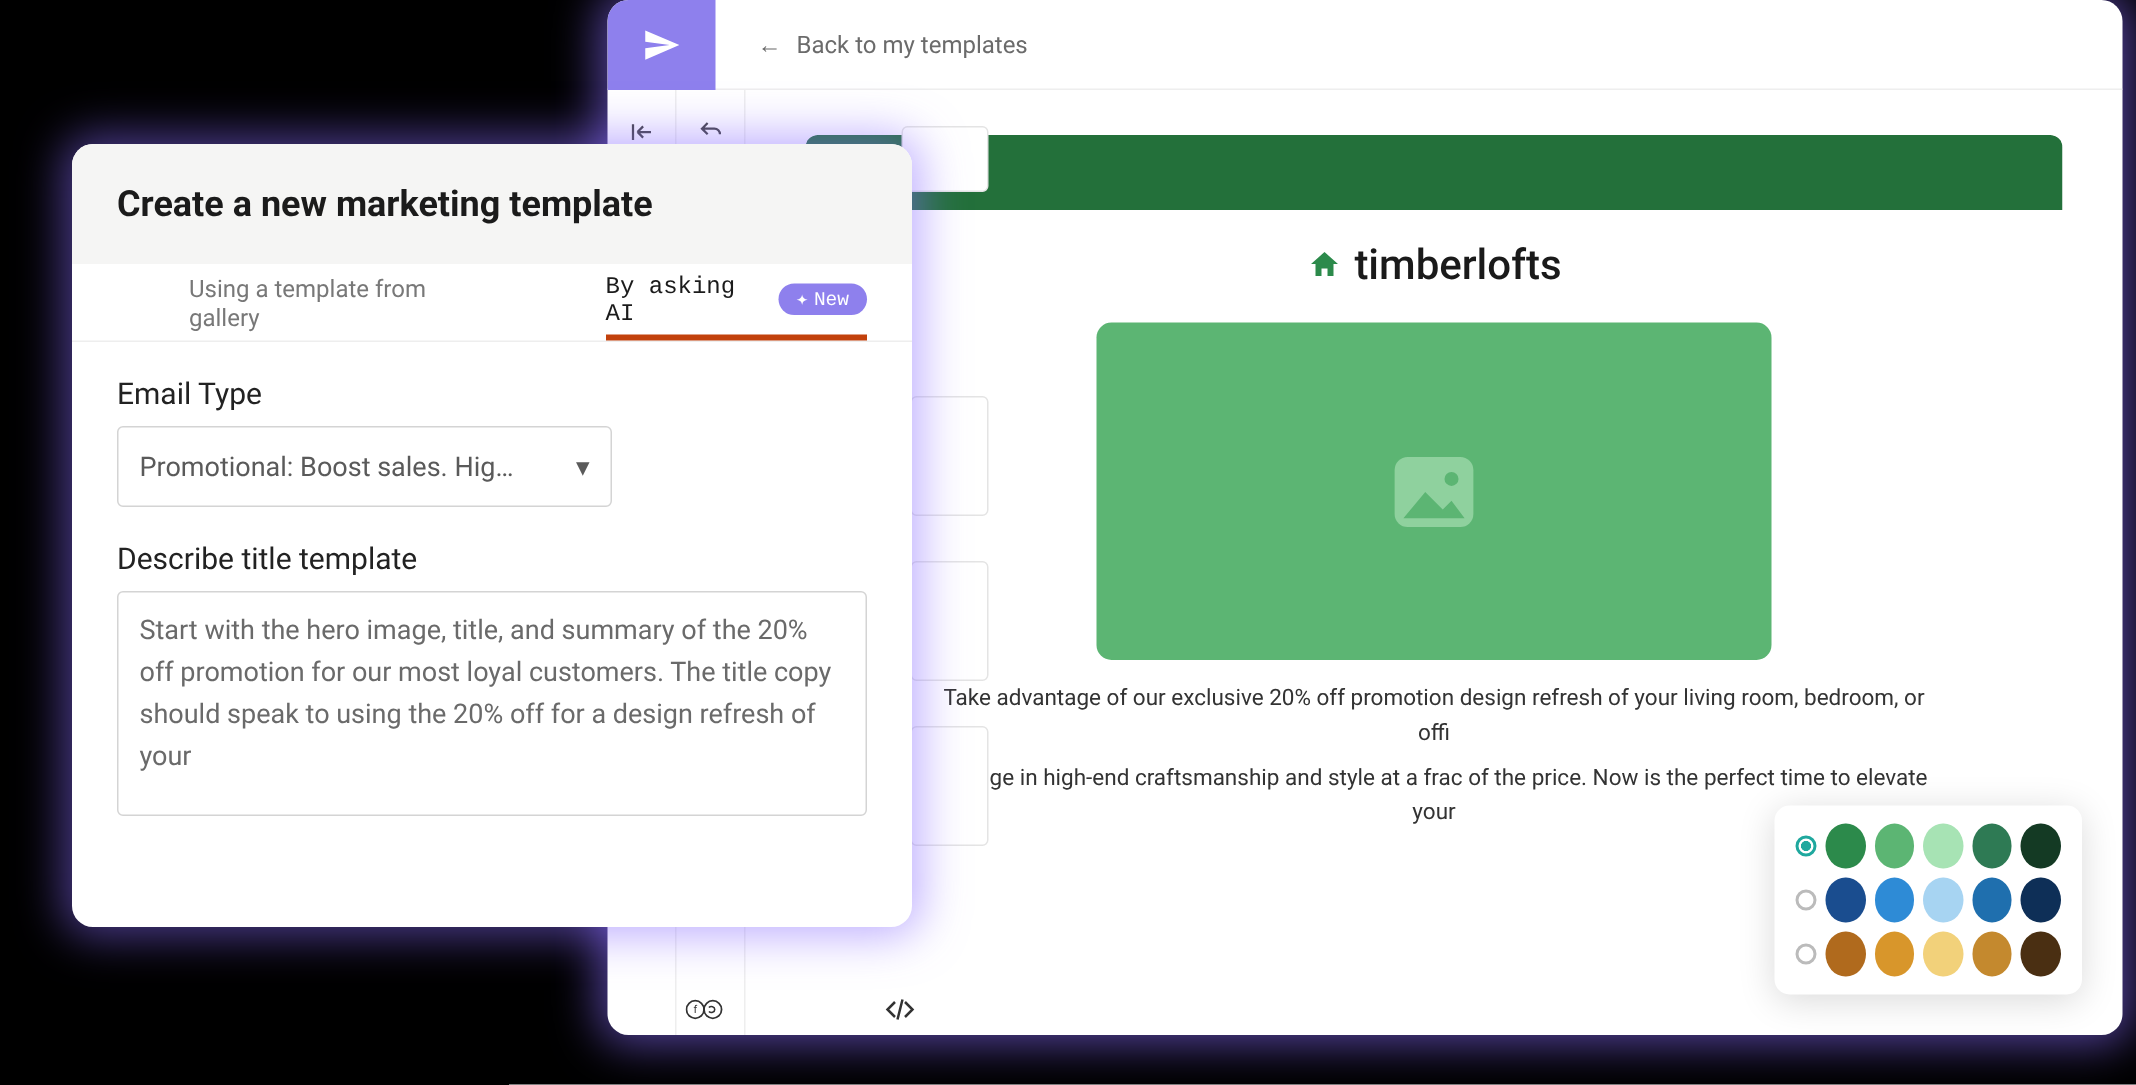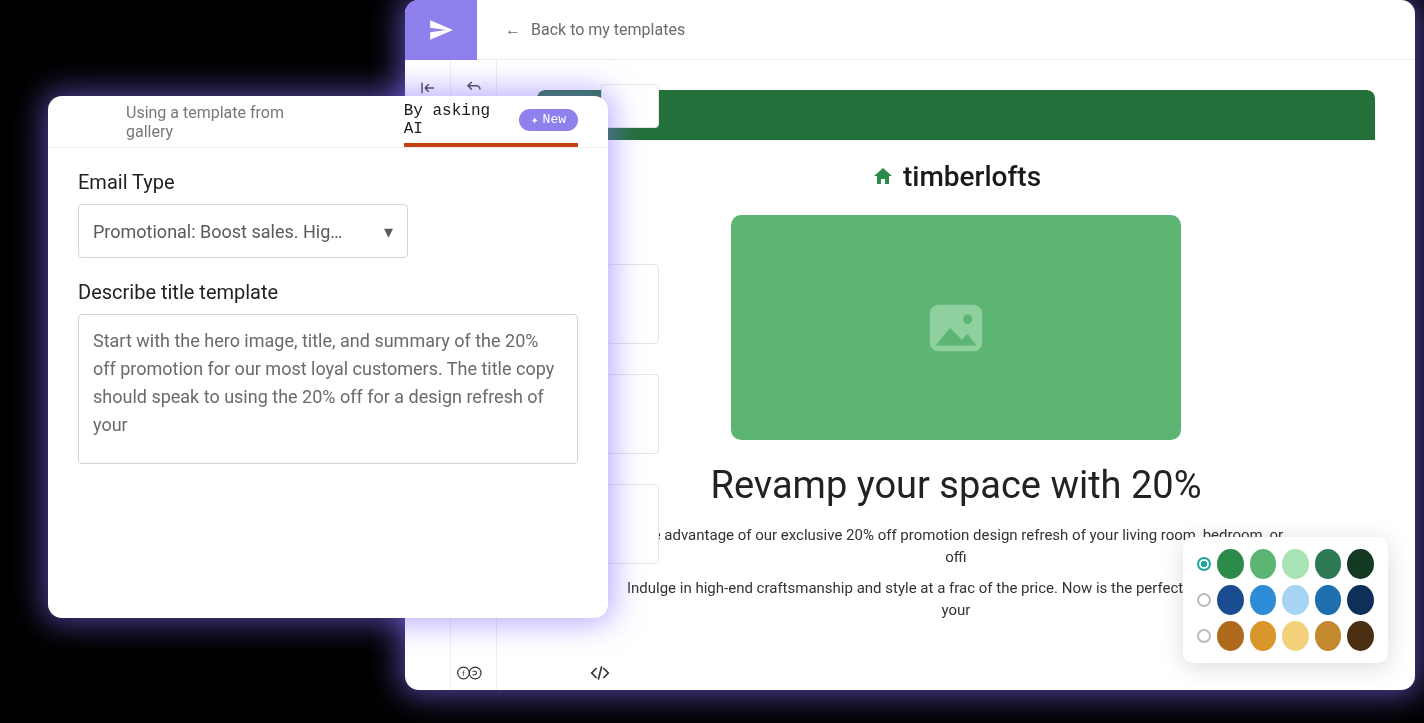--- a/index.html
+++ b/index.html
@@ -240,21 +240,20 @@
             </svg>
           <span>timberlofts</span>
         </div>
         <div class="hero-image">
           <svg viewBox="0 0 24 24">
             <rect x="3" y="4" width="18" height="16" rx="3" fill="#8fd19e"></rect>
             <circle cx="16" cy="9" r="1.6" fill="#5cb573"></circle>
             <path d="M5 18l5-6 4 4 2-2 3 4H5z" fill="#5cb573"></path>
           </svg>
         </div>
-        <div class="email-title">Revamp your space with 20%</div>
         <div class="email-body-text">Take advantage of our exclusive 20% off promotion design refresh of your living room, bedroom, or offi</div>
         <div class="email-body-text">Indulge in high-end craftsmanship and style at a frac of the price. Now is the perfect time to elevate your</div>
       </div>
     </div>
   </div>
 </div>
 
 <div class="side-peek">
   <div class="peek-box" style="left:34px;top:10px;width:58px;height:44px"></div>
   <div class="peek-box" style="left:40px;top:190px;width:52px;height:80px"></div>
@@ -273,20 +272,21 @@
     </svg>
   </div>
   <div class="bt-cell">
     <svg width="24" height="20" viewBox="0 0 24 24" fill="none" stroke="currentColor" stroke-width="2">
         <path d="M8 6l-6 6 6 6M16 6l6 6-6 6M14 4l-4 16"></path>
       </svg>
   </div>
 </div>
 
 <div class="modal">
+  <div class="modal-header">Create a new marketing template</div>
   <div class="modal-tabs">
     <div class="tab">
       <span>Using a template from gallery</span>
     </div>
     <div class="tab active">
       <span>By asking AI</span>
       <span class="new-badge">
         <span>✦</span>
         <span>New</span>
       </span>

